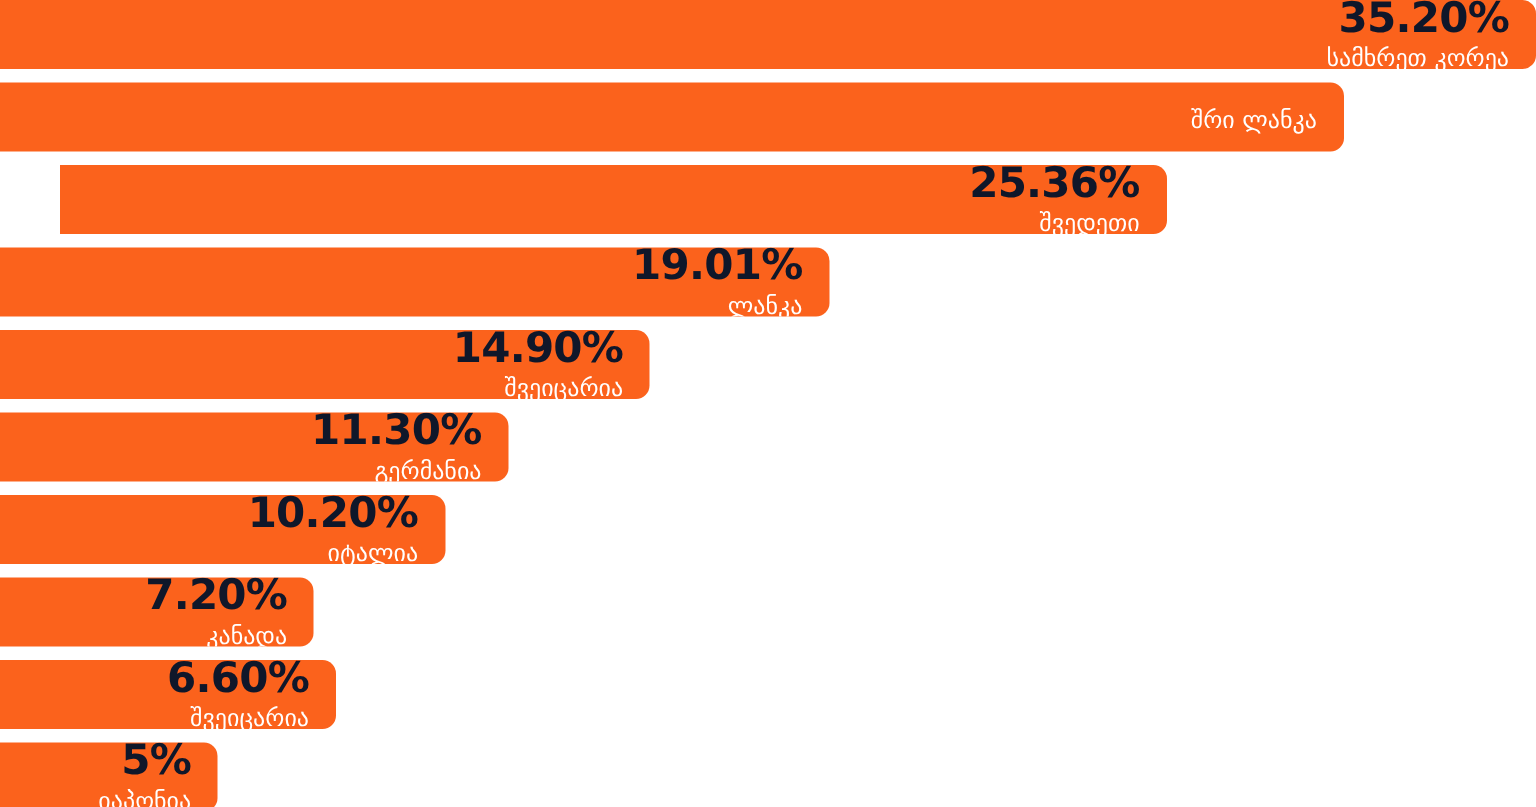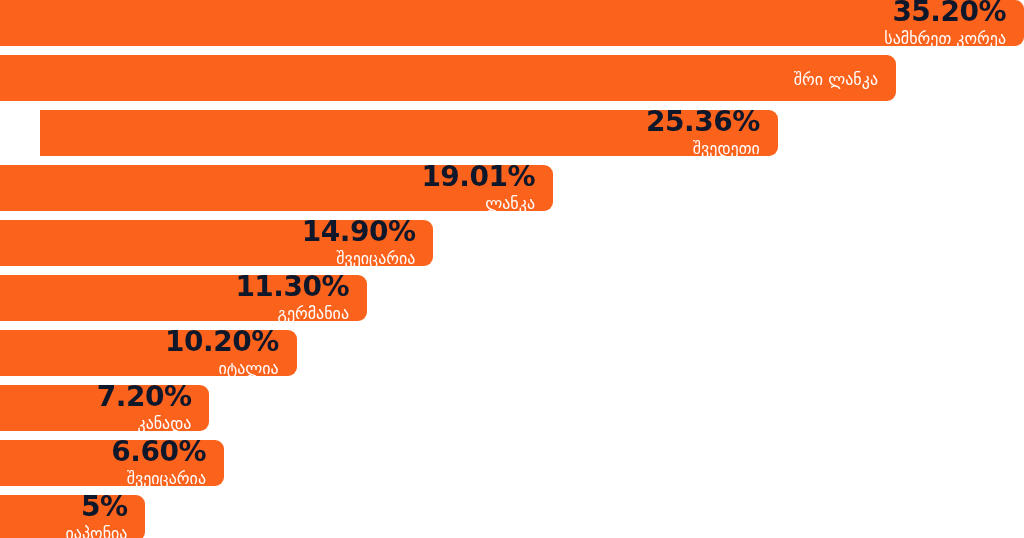--- a/index.html
+++ b/index.html
@@ -82,21 +82,21 @@
         <div class="bar-label">ლანკა</div>
       </div>
     </div>
     <div class="bar-row" style="top: 220px; height: 46px; width: 824px;">
       <div class="bar" style="width: 433.455px;">
         <div class="bar-value">14.90%</div>
         <div class="bar-label">შვეიცარია</div>
       </div>
     </div>
     <div class="bar-row" style="top: 275px; height: 46px; width: 1024px;">
-      <div class="bar" style="width: 367px;">
+      <div class="bar" style="width: 339px;">
         <div class="bar-value">11.30%</div>
         <div class="bar-label">გერმანია</div>
       </div>
     </div>
     <div class="bar-row" style="top: 330px; height: 46px; width: 1024px;">
       <div class="bar" style="width: 296.727px;">
         <div class="bar-value">10.20%</div>
         <div class="bar-label">იტალია</div>
       </div>
     </div>

